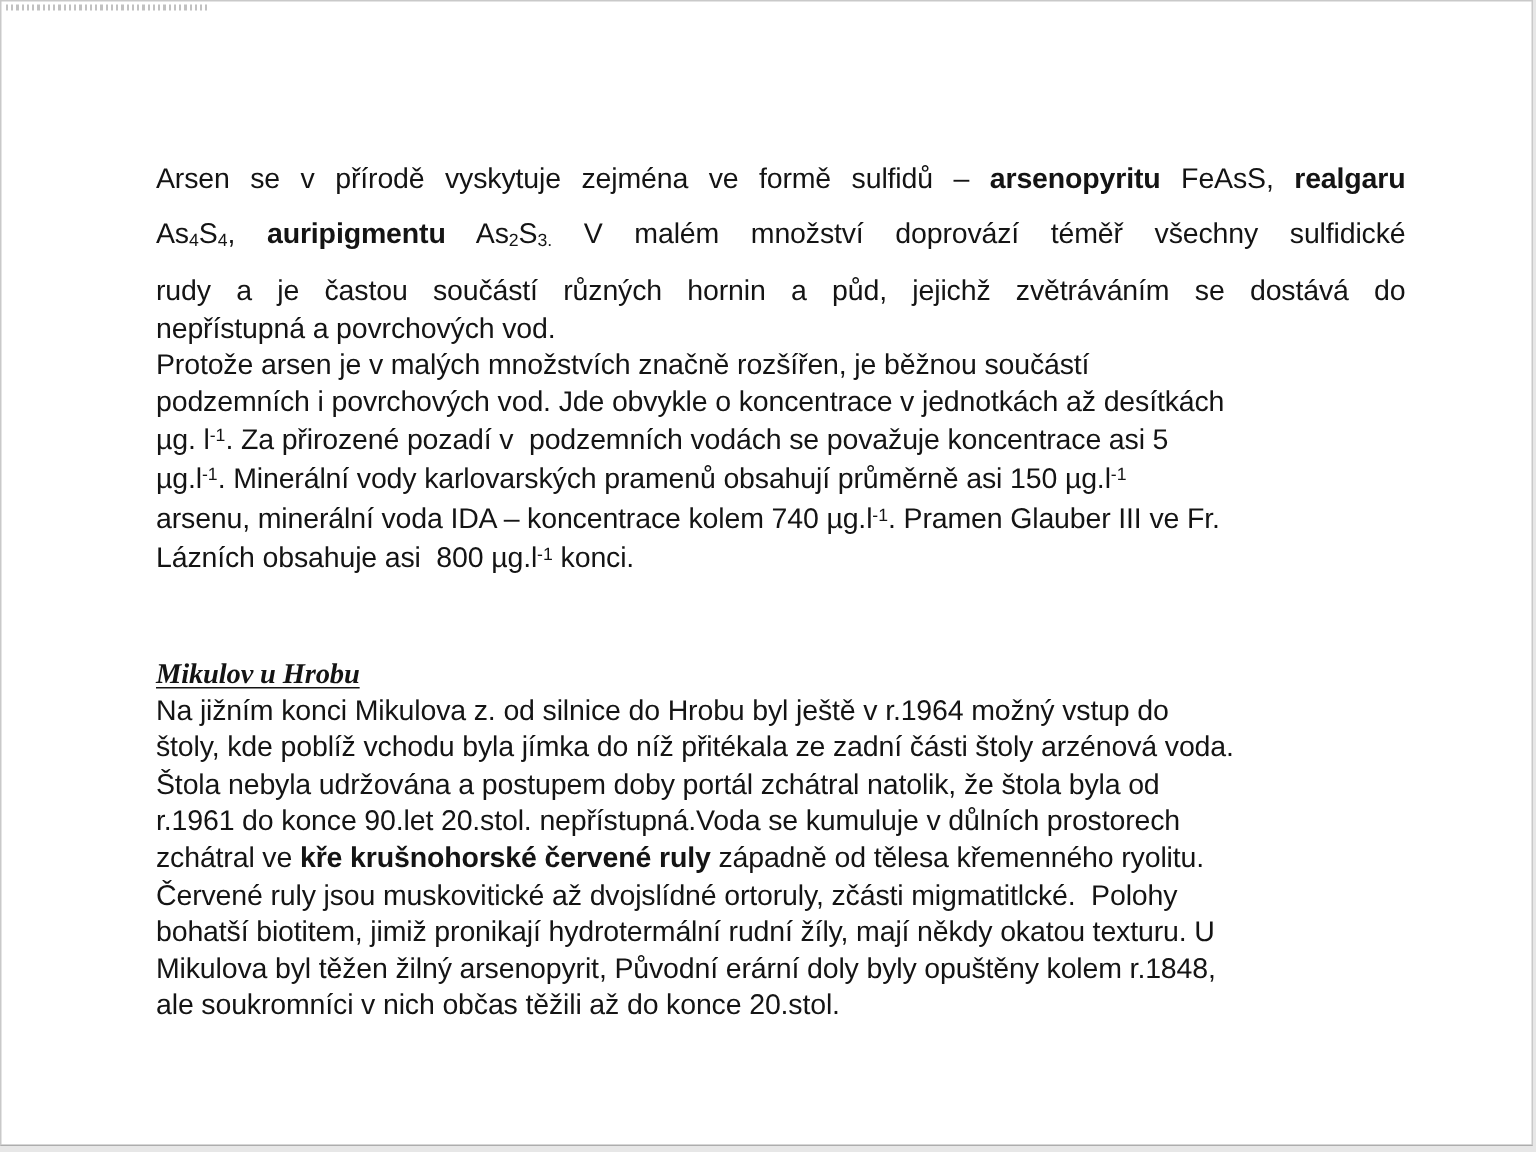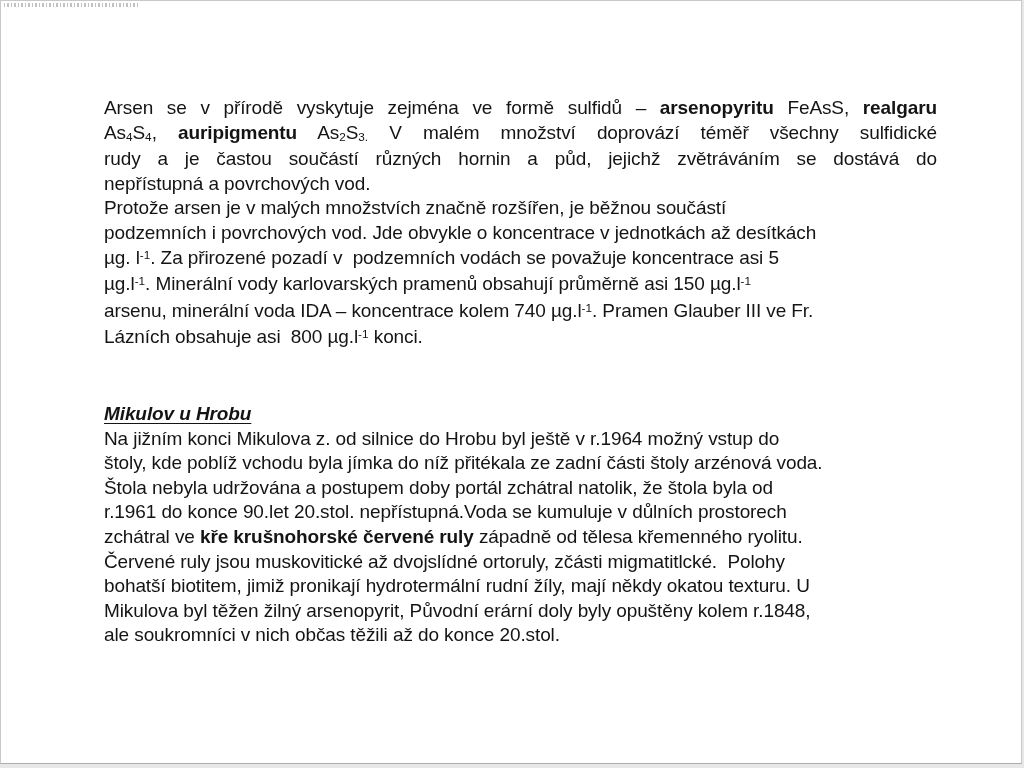--- a/index.html
+++ b/index.html
@@ -21,24 +21,24 @@
     background:repeating-linear-gradient(90deg,#8f8f8f 0 1.5px,transparent 1.5px 3.5px);
     opacity:.55;
   }
   .content{
     position:absolute;left:103px;top:95px;width:833px;
     color:#141414;
     font-size:19px;line-height:24.6px;letter-spacing:-0.1px;
   }
   .block{margin:0;}
   .ln{white-space:pre-wrap;}
-  .ln.just{text-align:justify;text-align-last:justify;}
+  .ln.just{text-align:justify;text-align-last:justify;margin-top:12px;}
   .b{font-weight:bold;}
   .i{font-style:italic;}
-  .u{text-decoration:underline;text-underline-offset:3px;}
+  .u{text-decoration:underline;text-underline-offset:3px;font-family:Liberation Serif, serif;}
   .sb{font-size:0.62em;position:relative;top:0.24em;letter-spacing:0;}
   .sp{font-size:0.62em;position:relative;top:-0.42em;letter-spacing:0;}
   [data-name="section-heading"]{margin-top:50px;}
   [data-name="closing-paragraph"]{margin-top:16px;}
 </style>
 </head>
 <body>
 
 <div class="slide" data-name="slide-page">
   <div class="microtext" data-name="print-header-microtext"></div>

